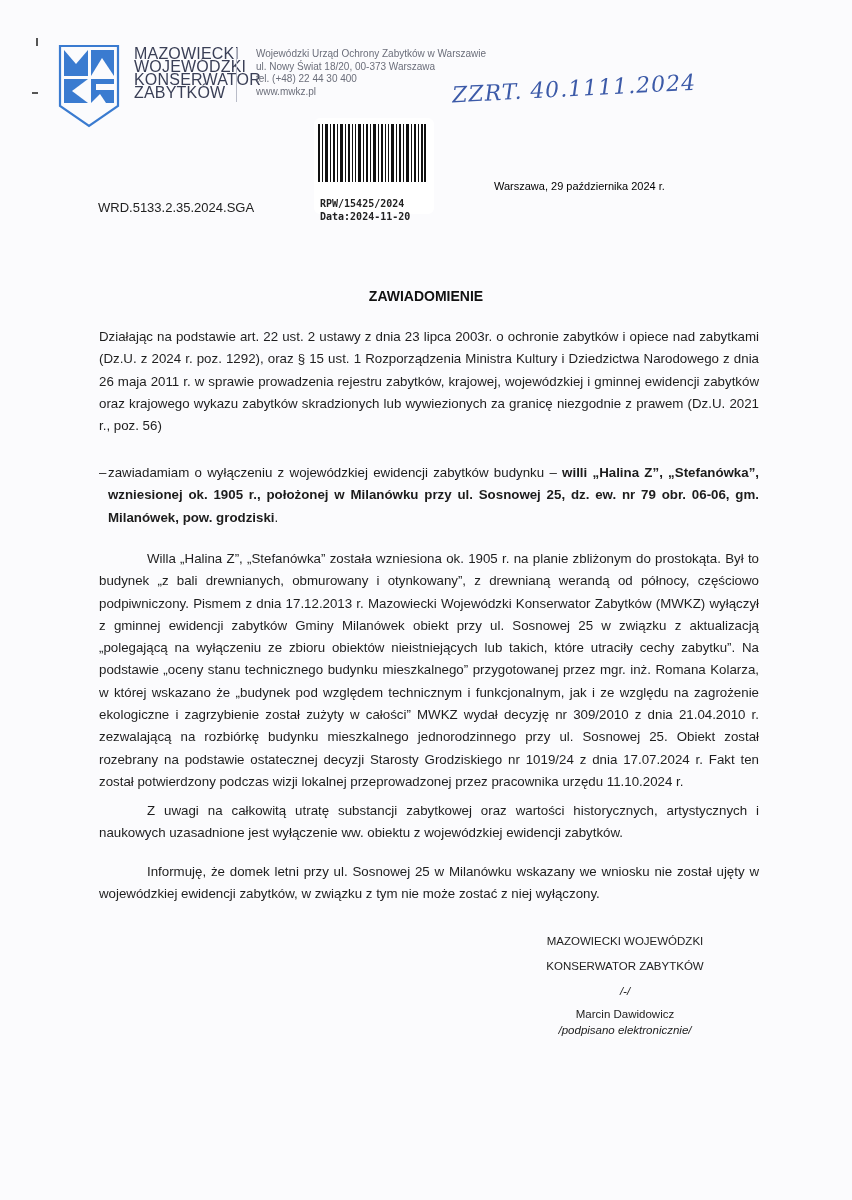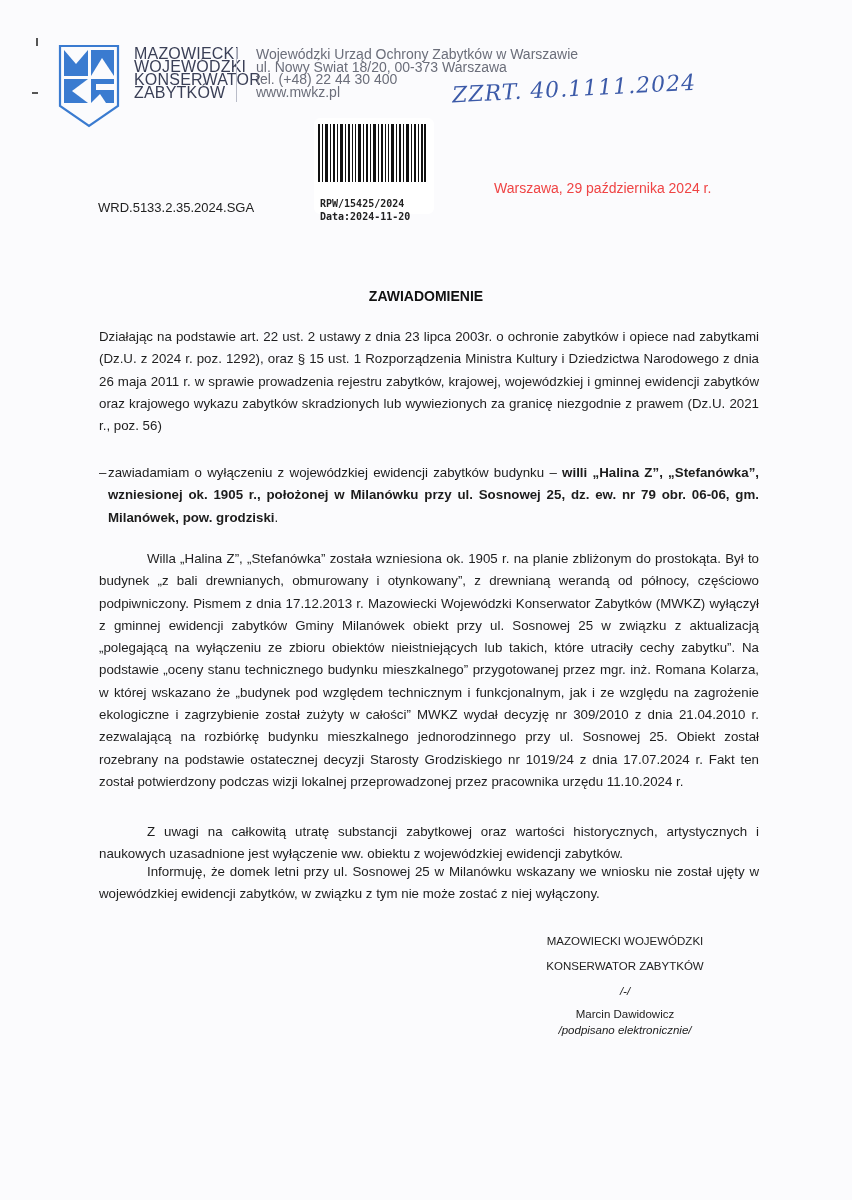--- a/index.html
+++ b/index.html
@@ -2,38 +2,38 @@
 <html><head>
 <meta charset="utf-8">
 <style>
   html, body { margin:0; padding:0; }
   body { width:852px; height:1200px; background:#fbfbfd; position:relative; overflow:hidden;
          font-family:"Liberation Sans", sans-serif; color:#1c1c1c; }
   .abs { position:absolute; }
   .logo { left:58px; top:44px; width:62px; height:84px; }
   .org-name { left:134px; top:47px; font-size:16px; line-height:13px; color:#3a3f56; letter-spacing:0.2px; }
   .vdivider { left:236px; top:48px; width:1px; height:54px; background:#b9bcc8; }
-  .office { left:256px; top:48px; font-size:14px; line-height:12.5px; color:#6b6e7a; }
+  .office { left:256px; top:48px; font-size:10px; line-height:12.5px; color:#6b6e7a; }
   .handwritten { left:452px; top:76px; font-family:"DejaVu Serif", serif; font-style:italic; font-size:22px; color:#3c5aa8; letter-spacing:1px; transform:rotate(-3deg); }
   .tick1 { left:36px; top:38px; width:2px; height:8px; background:#555; }
   .tick2 { left:32px; top:92px; width:6px; height:2px; background:#555; }
   .barcode-label { left:314px; top:118px; width:120px; height:96px; background:#fff; border-radius:6px; }
   .barcode { left:318px; top:124px; width:108px; height:58px; }
   .barcode-text { left:320px; top:197px; font-family:"DejaVu Sans Mono", monospace; font-size:10px; line-height:13px; font-weight:bold; color:#222; }
   .ref { left:98px; top:200px; font-size:13px; color:#222; }
-  .place-date { left:494px; top:180px; font-size:14px; color:#ef4444; }
+  .place-date { left:494px; top:180px; font-size:11px; color:#000000; }
   .title { left:0; width:852px; top:275px; text-align:center; font-weight:bold; font-size:14px; color:#111;margin-top:13px; }
   .body-text { left:99px; width:660px; font-size:13.3px; line-height:22.3px; text-align:justify; color:#1e1e1e;margin-top:8px; }
   .p1 { top:318px; }
   .notice { left:99px; top:462px; width:660px; font-size:13.3px; line-height:22.3px; text-align:justify; }
   .notice .dash { position:absolute; left:0; top:0; }
   .notice .txt { margin-left:9px; display:block; text-align:justify; }
   .notice b { font-weight:bold; }
   .p2 { top:540px; text-indent:48px; }
-  .p3 { top:813px; text-indent:48px; }
+  .p3 { top:792px; text-indent:48px; }
   .p4 { top:853px; text-indent:48px; }
   .sig { left:500px; width:250px; text-align:center; font-size:11.5px; color:#222; }
   .sig1 { top:935px; }
   .sig2 { top:960px; }
   .sig3 { top:985px; font-style:italic; }
   .sig4 { top:1008px; font-size:11.5px; }
   .sig5 { top:1024px; font-style:italic; }
 </style>
 </head>
 <body>

